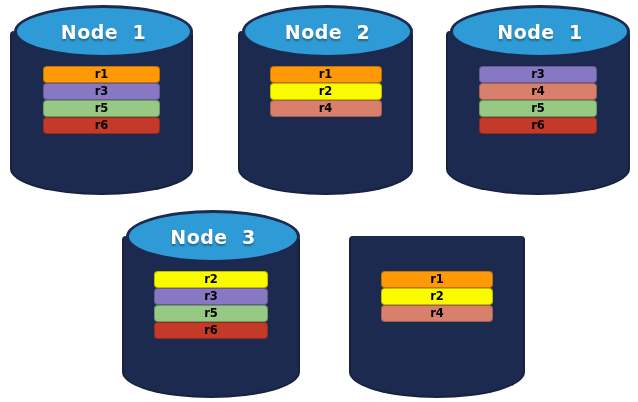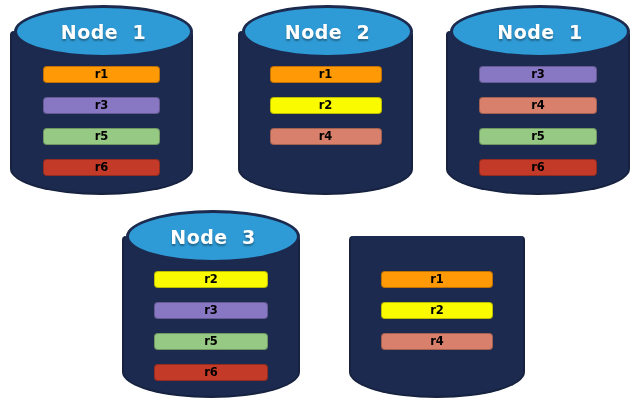--- a/index.html
+++ b/index.html
@@ -60,21 +60,21 @@
     text-shadow:0 2px 2px rgba(0,0,0,0.35);
   }
 
   .bars{
     position:absolute;
     left:0; right:0;
     top:61px;
     display:flex;
     flex-direction:column;
     align-items:center;
-    gap:14px;
+    gap:0;
     z-index:3;
   }
 
   .bar{
     width:64%;
     height:17px;
     border-radius:4px;
     border:1px solid rgba(0,0,0,0.25);
     display:flex;
     align-items:center;

